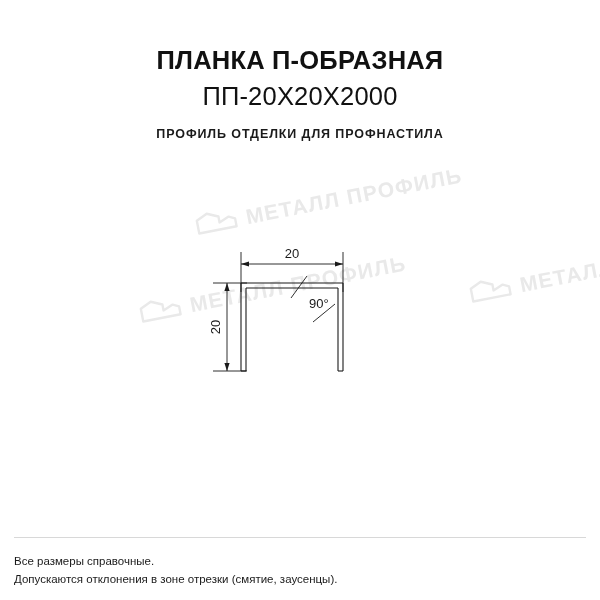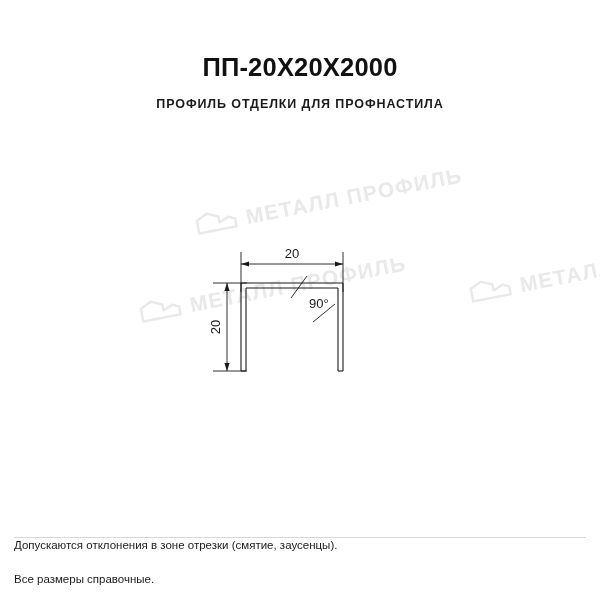--- a/index.html
+++ b/index.html
@@ -32,21 +32,21 @@
   .title-1 {
     font-size: 25.5px;
     font-weight: bold;
     letter-spacing: 0.2px;
     line-height: 1.15;
     color: #111111;
     white-space: nowrap;
   }
   .title-2 {
     font-size: 25.5px;
-    font-weight: bold;
+    font-weight: normal;
     letter-spacing: 0.2px;
     line-height: 1.15;
     margin-top: 7px;
     color: #111111;
     white-space: nowrap;
   }
   .subtitle {
     font-size: 12.5px;
     font-weight: bold;
     letter-spacing: 0.9px;
@@ -111,20 +111,21 @@
     line-height: 1.55;
   }
   .footer-line.first { margin-top: 16px; }
 </style>
 </head>
 <body>
 
 <div class="page">
 
   <div class="header">
+    <div class="title-1">ПЛАНКА П-ОБРАЗНАЯ</div>
     <div class="title-2">ПП-20Х20Х2000</div>
     <div class="subtitle">ПРОФИЛЬ ОТДЕЛКИ ДЛЯ ПРОФНАСТИЛА</div>
   </div>
 
   <div class="wm wm-1">
     <svg class="wm-mark" viewBox="0 0 42 30">
       <path d="M2 22 L2 9 L13 4 L24 9 L24 15 L34 11 L40 14 L40 22 Z" fill="none" stroke="#e9e9e9" stroke-width="2.4" stroke-linejoin="round"></path>
     </svg>
     <span>МЕТАЛЛ ПРОФИЛЬ</span>
   </div>
@@ -185,17 +186,17 @@
       <g stroke="#1a1a1a" stroke-width="0.9">
         <line x1="112" y1="36" x2="96" y2="58"></line>
         <line x1="118" y1="82" x2="140" y2="64"></line>
       </g>
       <text x="114" y="68" text-anchor="start" font-family="Liberation Sans, sans-serif" font-size="13" fill="#1a1a1a">90°</text>
     </svg>
   </div>
 
   <div class="footer">
     <div class="footer-rule"></div>
+    <div class="footer-line first">Все размеры справочные.</div>
     <div class="footer-line">Допускаются отклонения в зоне отрезки (смятие, заусенцы).</div>
-    <div class="footer-line first">Все размеры справочные.</div>
   </div>
 
 </div>
 
 </body></html>

